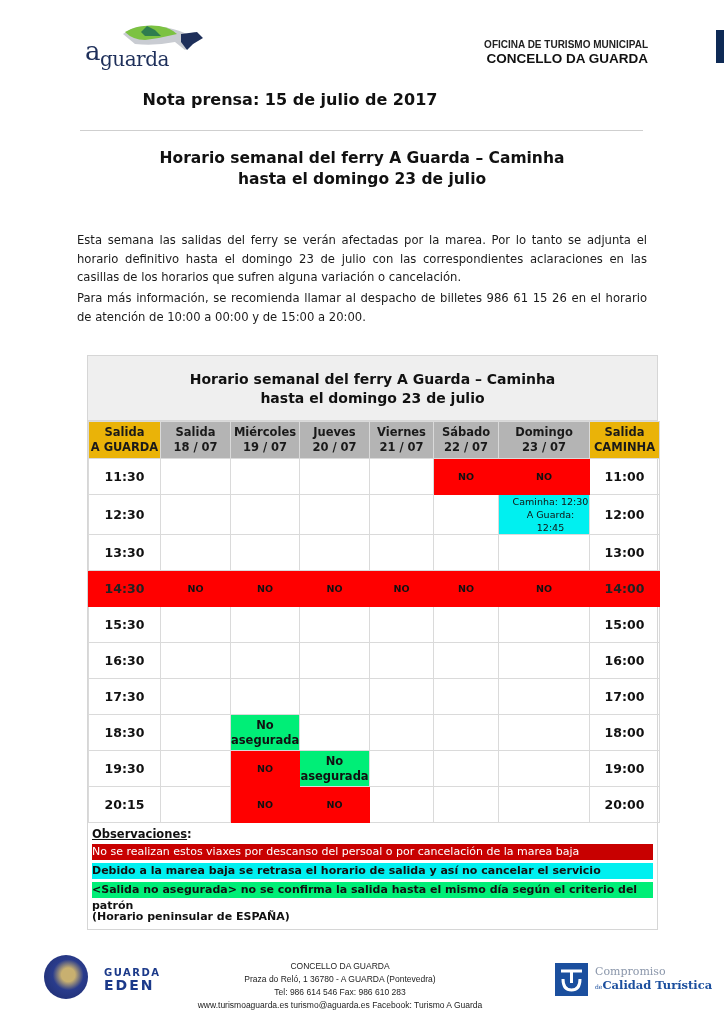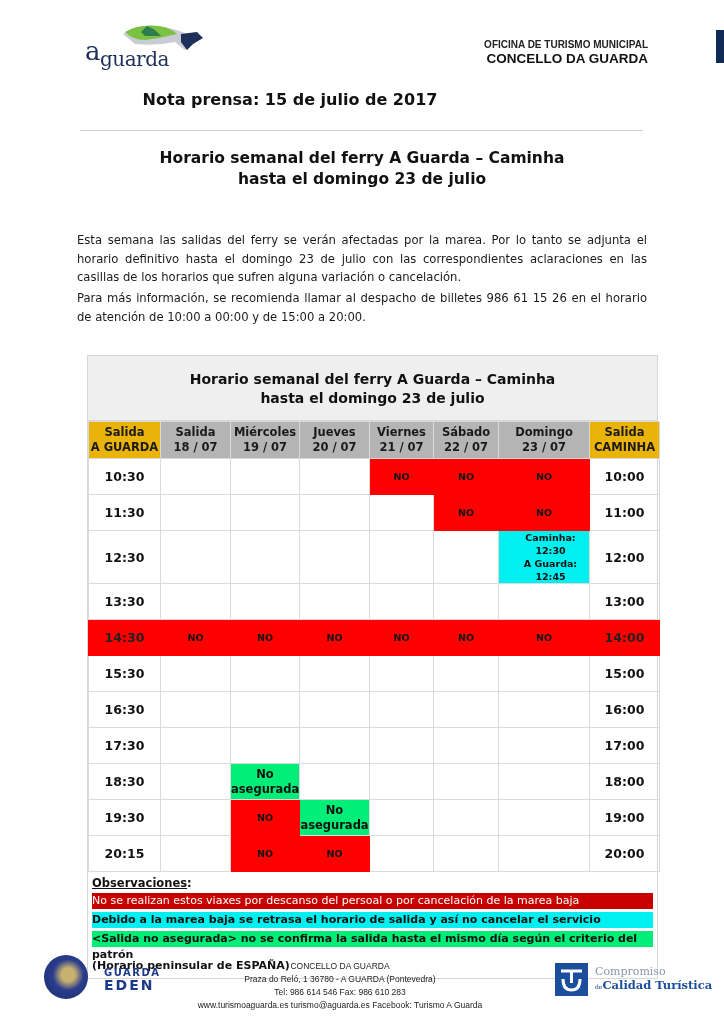--- a/index.html
+++ b/index.html
@@ -27,21 +27,21 @@
   
   .sched { left: 87px; top: 355px; width: 571px; border: 1px solid #d6d6d6; box-sizing: border-box; background: #fff; }
   .sched-title { height: 65px; background: #efefef; text-align: center; font-size: 14px; font-weight: bold; line-height: 19px; padding-top: 14px; box-sizing: border-box; border-bottom: 1px solid #d6d6d6; }
   table.grid { border-collapse: collapse; width: 100%; table-layout: fixed; }
   table.grid td { border: 1px solid #dadada; text-align: center; padding: 0; font-size: 11px; }
   table.grid tr.head td { height: 36px; background: #b4b4b4; font-weight: bold; font-size: 11.5px; line-height: 15px; color: #1a1a1a; }
   table.grid tr.head td.yel { background: #eab308; }
   table.grid tr.row td { height: 35px; }
   table.grid td.time { font-weight: bold; font-size: 12.5px; }
   table.grid td.red { background: #ff0000; color: #111; font-weight: bold; font-size: 9.5px; border-color: #ff0000; }
-  table.grid td.cyan { background: #00f0f0; font-weight: bold; font-size: 9.5px; line-height: 13px; padding-left: 13px; }
+  table.grid td.cyan { background: #00f0f0; font-weight: normal; font-size: 9.5px; line-height: 13px; padding-left: 13px; }
   table.grid td.green { background: #00ee77; font-weight: bold; font-size: 11.5px; line-height: 15px; }
   table.grid tr.allred td { background: #ff0000; border-color: #ff0000; }
   table.grid tr.allred td.time { color: #222; margin-top: 29px; }
   table.grid tr.allred td.nocell { font-weight: bold; font-size: 9.5px; }
 
   .obs { padding: 4px 4px 6px 4px; text-align: left; }
   .obs-title { font-weight: bold; font-size: 11.5px; margin-bottom: 2px; }
   .obs-title u { text-decoration: underline; }
   .obs-line { height: 16px; line-height: 16px; font-size: 11px; margin: 3px 0; }
   .obs-red { background: #c80000; color: #fff; }
@@ -135,36 +135,20 @@
           </td>
         <td>
             <div>Domingo</div>
             <div>23 / 07</div>
           </td>
         <td class="yel">
             <div>Salida</div>
             <div>CAMINHA</div>
           </td>
       </tr>
-    <tr class="row">
-          <td class="time">10:30</td>
-          <td></td>
-          <td></td>
-          <td></td>
-          <td class="red">
-            <div>NO</div>
-          </td>
-          <td class="red">
-            <div>NO</div>
-          </td>
-          <td class="red">
-            <div>NO</div>
-          </td>
-          <td class="time">10:00</td>
-        </tr>
         <tr class="row">
           <td class="time">11:30</td>
           <td></td>
           <td></td>
           <td></td>
           <td></td>
           <td class="red">
             <div>NO</div>
           </td>
           <td class="red">

